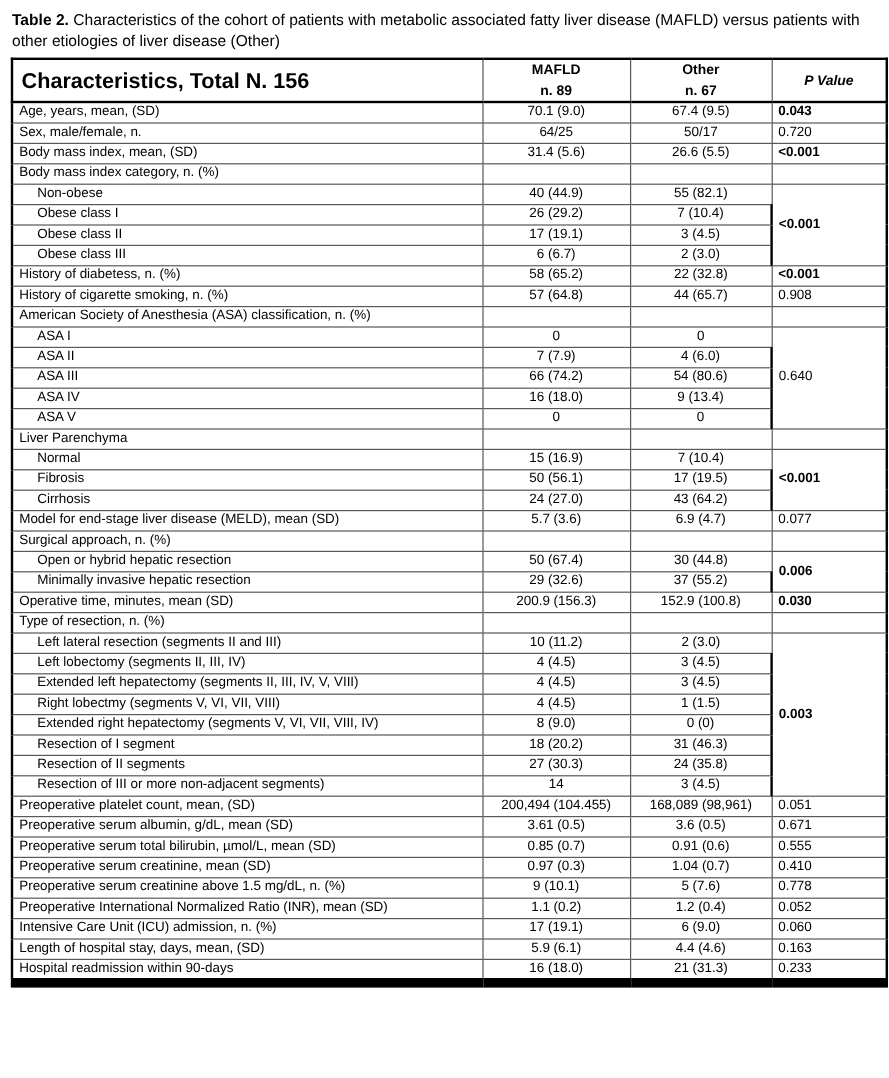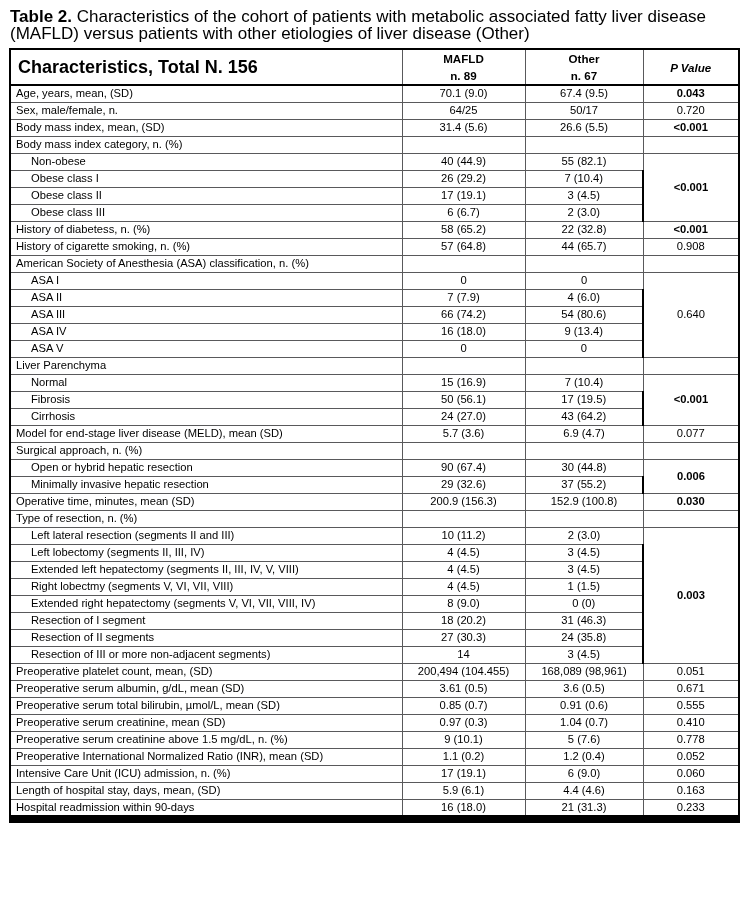--- a/index.html
+++ b/index.html
@@ -17,21 +17,21 @@
   }
   .page {
     width: 741px;
     height: 898px;
     box-sizing: border-box;
     padding: 6px 6px 0 6px;
     position: relative;
     overflow: hidden;
   }
   .caption {
-    font-size: 17px;
+    font-size: 13px;
     line-height: 17px;
     margin: 2px 2px 6px 4px;
     width: 722px;
   }
   .caption .cap-label {
     font-weight: bold;
   }
   table.t2 {
     border-collapse: collapse;
     table-layout: fixed;
@@ -75,21 +75,20 @@
     font-style: italic;
   }
   thead th .hline2 {
     display: block;
     line-height: 17px;
   }
   td.num {
     text-align: center;
   }
   td.pval {
-    text-align: center;
   }
   td.pval.bold {
     font-weight: bold;
   }
   td.lbl {
     text-align: left;
   }
   td.lbl.ind {
     padding-left: 20px;
   }
@@ -249,21 +248,21 @@
           <td class="pval">0.077</td>
         </tr>
         <tr>
           <td class="lbl">Surgical approach, n. (%)</td>
           <td class="num"></td>
           <td class="num"></td>
           <td class="pval"></td>
         </tr>
         <tr>
           <td class="lbl ind">Open or hybrid hepatic resection</td>
-          <td class="num">90 (67.4)</td>
+          <td class="num">50 (67.4)</td>
           <td class="num">30 (44.8)</td>
           <td class="pval bold" rowspan="2">0.006</td>
         </tr>
         <tr>
           <td class="lbl ind">Minimally invasive hepatic resection</td>
           <td class="num">29 (32.6)</td>
           <td class="num">37 (55.2)</td>
         </tr>
         <tr>
           <td class="lbl">Operative time, minutes, mean (SD)</td>

